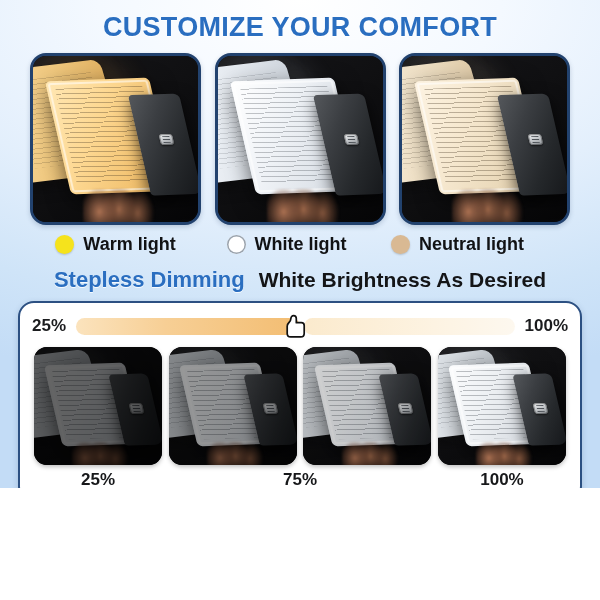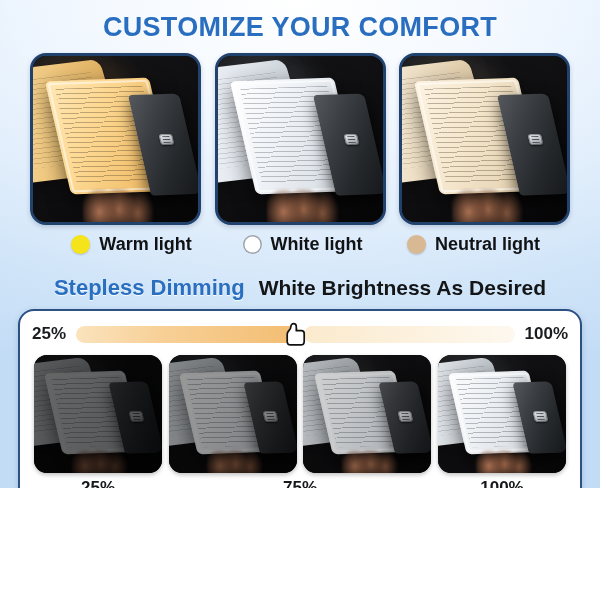--- a/index.html
+++ b/index.html
@@ -211,21 +211,21 @@
   .dim .leafL::after { background: repeating-linear-gradient(to bottom, rgba(58,64,72,0.32) 0px, rgba(58,64,72,0.32) 1px, rgba(0,0,0,0) 1px, rgba(0,0,0,0) 5px); }
 
   .lvl-1 .scene { filter: brightness(0.40); }
   .lvl-2 .scene { filter: brightness(0.60); }
   .lvl-3 .scene { filter: brightness(0.82); }
   .lvl-4 .scene { filter: brightness(1.0); }
 
   
   .legend-row {
     display: flex;
-    padding: 9px 30px 0 46px;
+    padding: 9px 30px 0 30px;
     box-sizing: border-box;
   }
   .legend-item {
     width: 171px;
     display: flex;
     align-items: center;
     justify-content: center;
     gap: 9px;
   }
   .dot {
@@ -248,21 +248,20 @@
     align-items: baseline;
     justify-content: center;
     gap: 14px;
     padding: 12px 0 0 0;
   }
   .dim-head .blue {
     font-size: 22px;
     font-weight: bold;
     color: #2a6ec0;
     text-shadow: 0 1px 0 rgba(255,255,255,0.8);
-    margin-top: 8px;
   }
   .dim-head .black {
     font-size: 21px;
     font-weight: bold;
     color: #141517;
   }
 
   
   .dim-card {
     margin: 8px 18px 0 18px;

